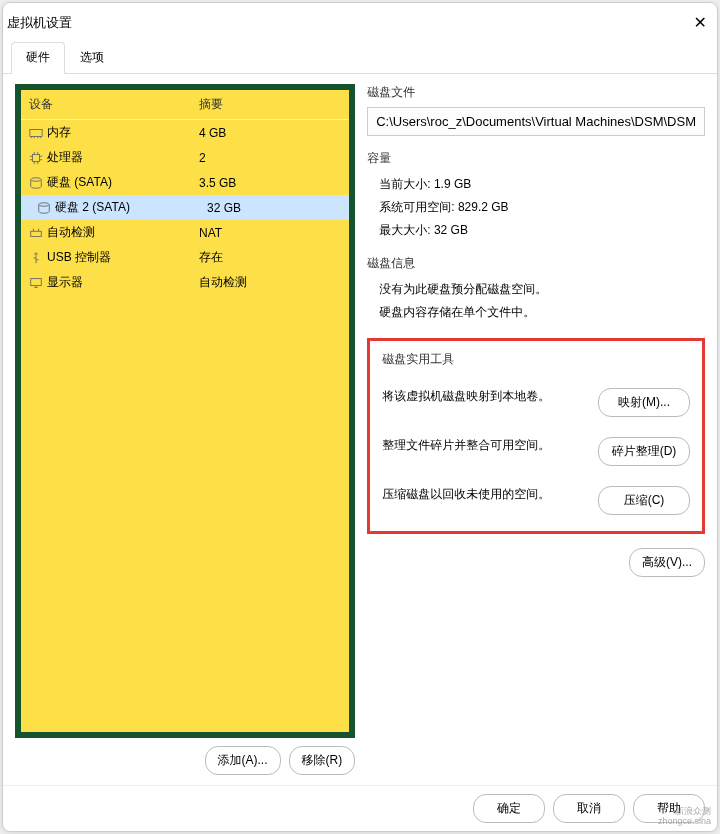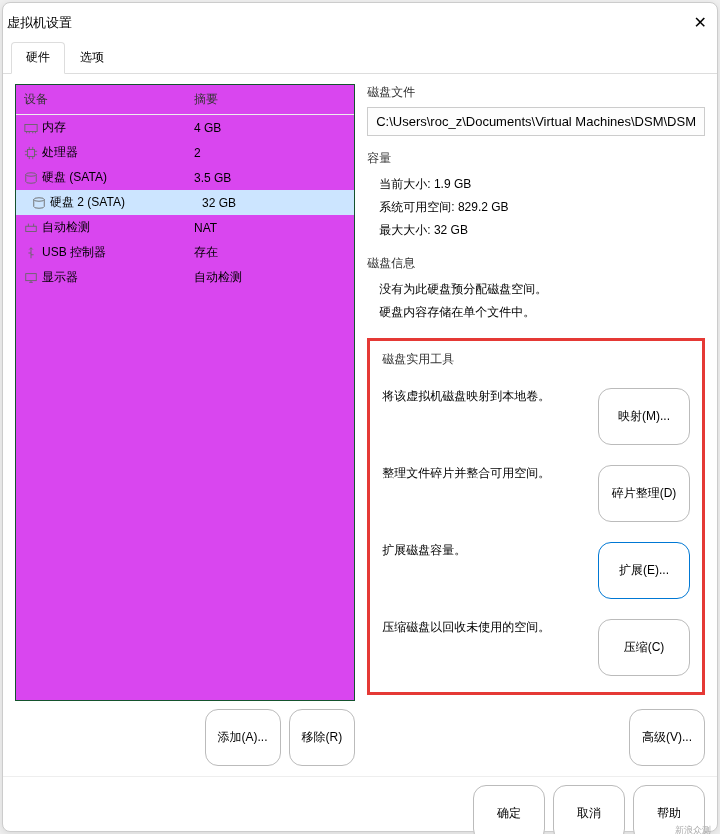--- a/index.html
+++ b/index.html
@@ -7,29 +7,29 @@
 .window { background: #fff; border: 1px solid #ccc; border-radius: 8px; width: 716px; height: 830px; margin: 2px; display: flex; flex-direction: column; box-shadow: 0 2px 8px rgba(0,0,0,0.1); }
 .titlebar { display: flex; align-items: center; padding: 8px 4px; font-size: 13px; }
 .titlebar .title { flex: 1; }
 .close-x { font-size: 16px; cursor: pointer; padding: 2px 6px; }
 .tabs { display: flex; border-bottom: 1px solid #ddd; padding-left: 8px; }
 .tab { padding: 6px 14px; font-size: 12px; border: 1px solid transparent; cursor: pointer; }
 .tab.active { border: 1px solid #ddd; border-bottom: 1px solid #fff; background: #fff; margin-bottom: -1px; border-radius: 4px 4px 0 0; }
 .body { flex: 1; display: flex; flex-direction: column; padding: 10px 12px; }
 .main-row { flex: 1; display: flex; gap: 12px; min-height: 0; }
 .left-col { width: 372px; display: flex; flex-direction: column; }
-.device-list { flex: 1; border: 1px solid #14532d; background: #d946ef; font-size: 12px; overflow: auto; }
+.device-list { flex: 1; border: 6px solid #14532d; background: #fde047; font-size: 12px; overflow: auto; }
 .hdr-row { display: flex; padding: 6px 8px; border-bottom: 1px solid #eee; color: #333; }
 .hdr-row .col1 { width: 170px; }
 .row { display: flex; padding: 4px 8px; align-items: center; }
 .row.selected { background: #cce5ff; padding-left: 16px; }
 .row .icon { width: 18px; display: inline-flex; align-items: center; color: #666; }
 .row .col1 { width: 152px; }
 .left-buttons { display: flex; justify-content: flex-end; gap: 8px; margin-top: 8px; }
-.btn { border: 1px solid #bbb; background: #fff; padding: 19px 12px; font-size: 12px; border-radius: 13px; cursor: pointer; }
+.btn { border: 1px solid #bbb; background: #fff; padding: 5px 12px; font-size: 12px; border-radius: 13px; cursor: pointer; }
 .btn.highlight { border: 1px solid #0078d4; }
 .right-col { flex: 1; font-size: 12px; display: flex; flex-direction: column; gap: 14px; }
 .section { }
 .section-title { color: #333; margin-bottom: 6px; }
 .file-box { border: 1px solid #ccc; padding: 6px 8px; font-size: 13px; white-space: nowrap; overflow: hidden; background: #fdfdfd; }
 .kv { padding-left: 12px; line-height: 1.9; }
 .info-text { padding-left: 12px; line-height: 1.9; }
 .tools-box { border: 3px solid #e53935; padding: 10px 12px 16px 12px; }
 .tool-row { display: flex; align-items: flex-start; justify-content: space-between; margin-top: 20px; gap: 8px; }
 .tool-row:first-of-type { margin-top: 8px; }
@@ -187,24 +187,20 @@
           <div class="section-title">磁盘实用工具</div>
           <div class="tool-row">
             <span class="desc">将该虚拟机磁盘映射到本地卷。</span>
             <button class="btn">映射(M)...</button>
           </div>
           <div class="tool-row">
             <span class="desc">整理文件碎片并整合可用空间。</span>
             <button class="btn">碎片整理(D)</button>
           </div>
           <div class="tool-row">
-            <span class="desc">扩展磁盘容量。</span>
-            <button class="btn highlight">扩展(E)...</button>
-          </div>
-          <div class="tool-row">
             <span class="desc">压缩磁盘以回收未使用的空间。</span>
             <button class="btn">压缩(C)</button>
           </div>
         </div>
 
         <div class="adv-row">
           <button class="btn">高级(V)...</button>
         </div>
 
       </div>

